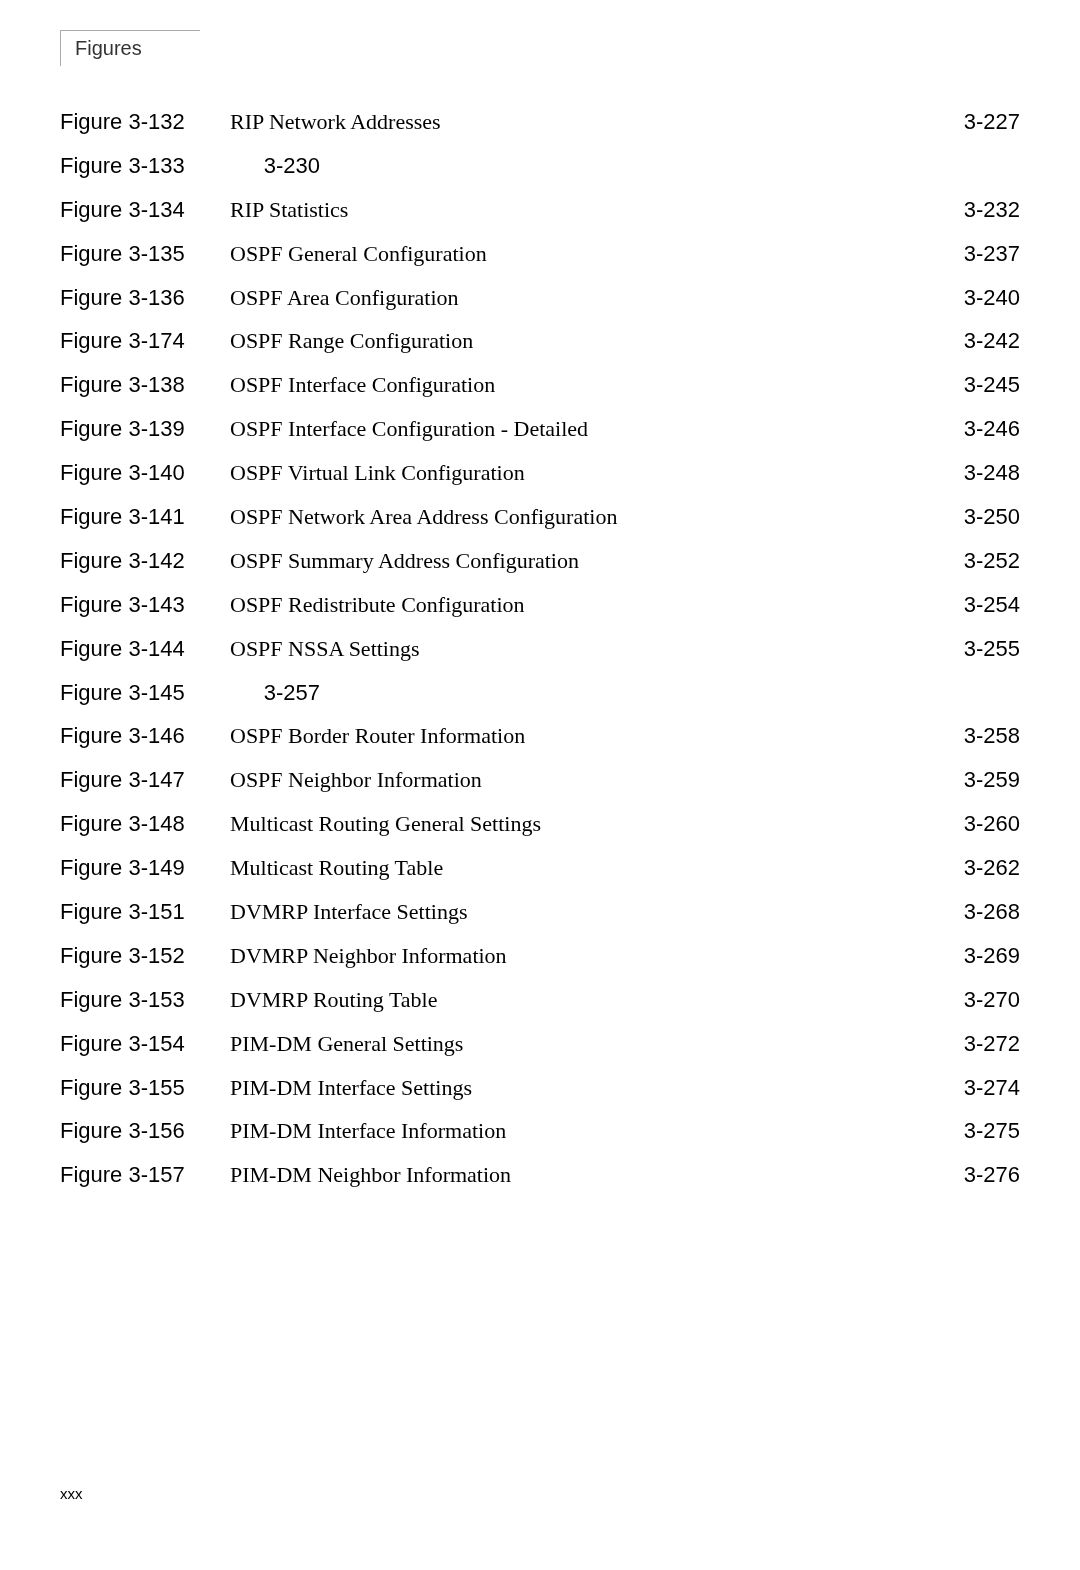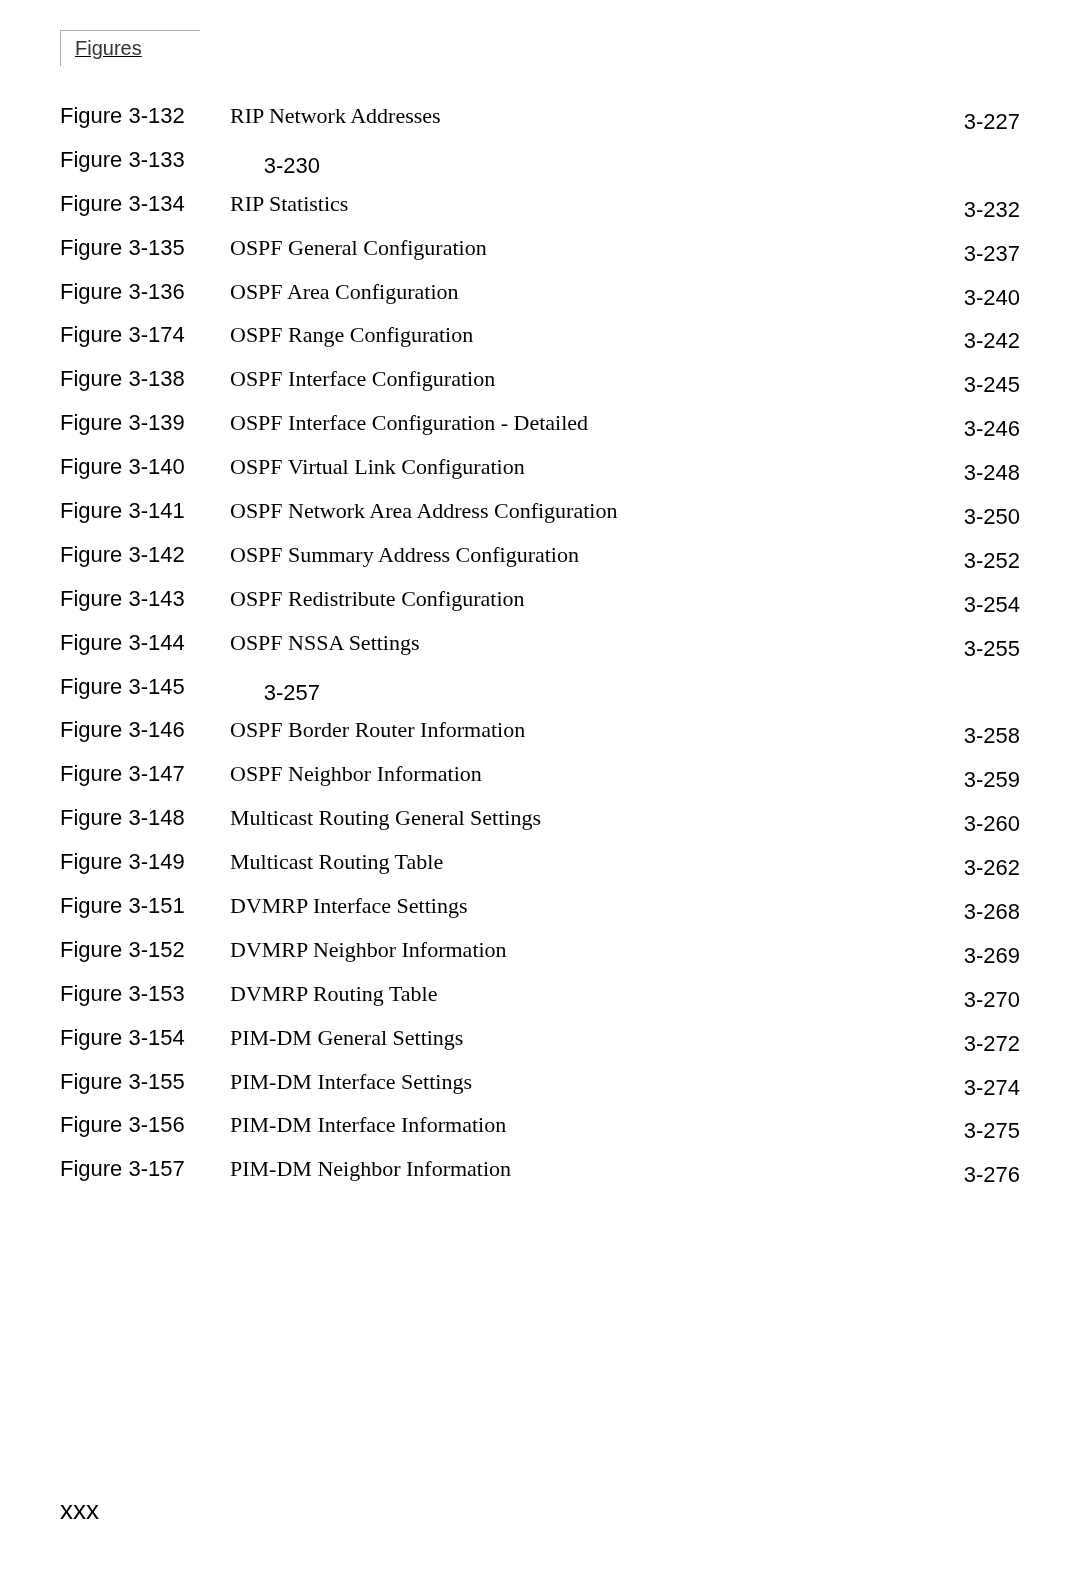--- a/index.html
+++ b/index.html
@@ -16,55 +16,54 @@
       position: relative;
     }
     .header-tab {
       position: relative;
       margin-bottom: 28px;
       margin-left: 0;
       border-left: 1.5px solid #aaa;
       border-top: 1.5px solid #aaa;
       width: 140px;
       padding: 6px 14px 6px 14px;
-      text-decoration: underline;
     }
     .header-tab span {
       font-size: 20px;
       color: #333;
     }
     .figure-list {
       margin-top: 6px;
     }
     .figure-row {
       display: flex;
-      align-items: center;
+      align-items: flex-end;
       font-size: 22px;
       line-height: 1.45;
       color: #000;
     }
     .figure-id {
       width: 170px;
       flex-shrink: 0;
     }
     .figure-title {
       flex: 1;
       font-family: Liberation Serif, serif;
     }
     .figure-page {
       text-align: right;
       width: 90px;
       flex-shrink: 0;
       margin-top: 12px;
     }
     .page-number {
       position: absolute;
-      bottom: 44px;
+      bottom: 68px;
       left: 60px;
-      font-size: 26px;
+      font-size: 15px;
       color: #000;
     }
   </style>
 </head>
 <body>
 
 <div class="header-tab">
   <span>Figures</span>
 </div>
 

